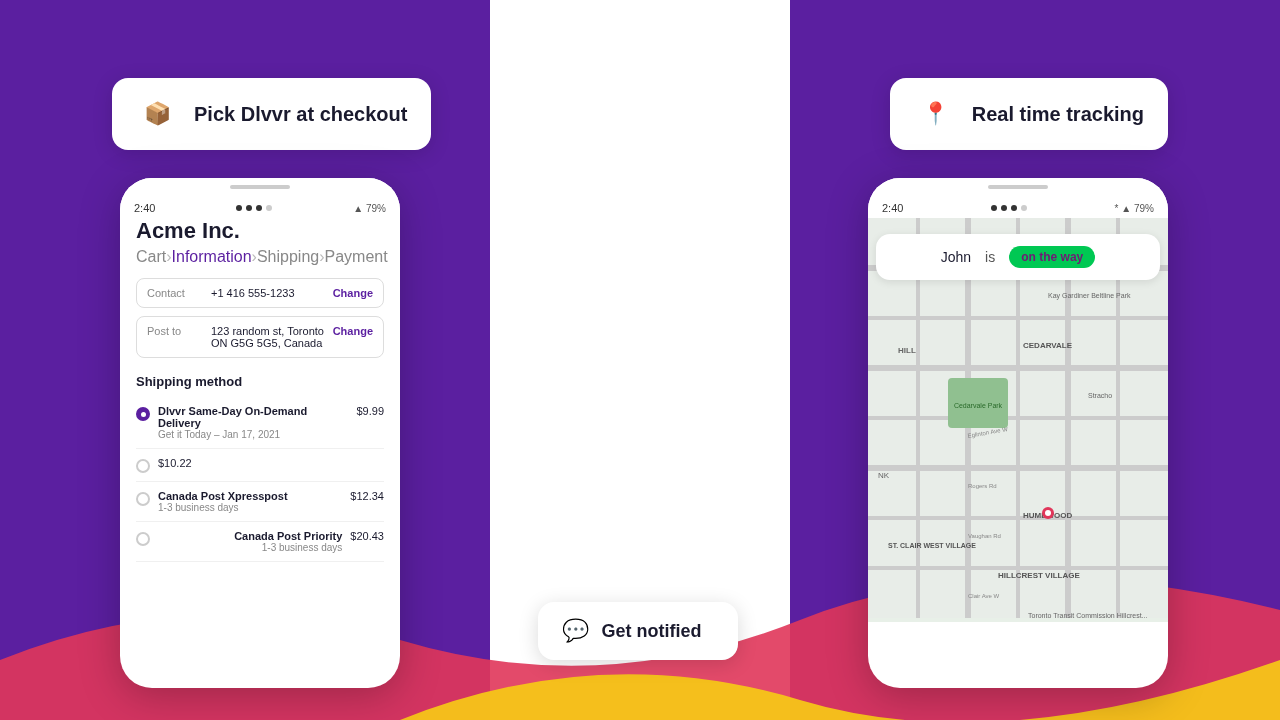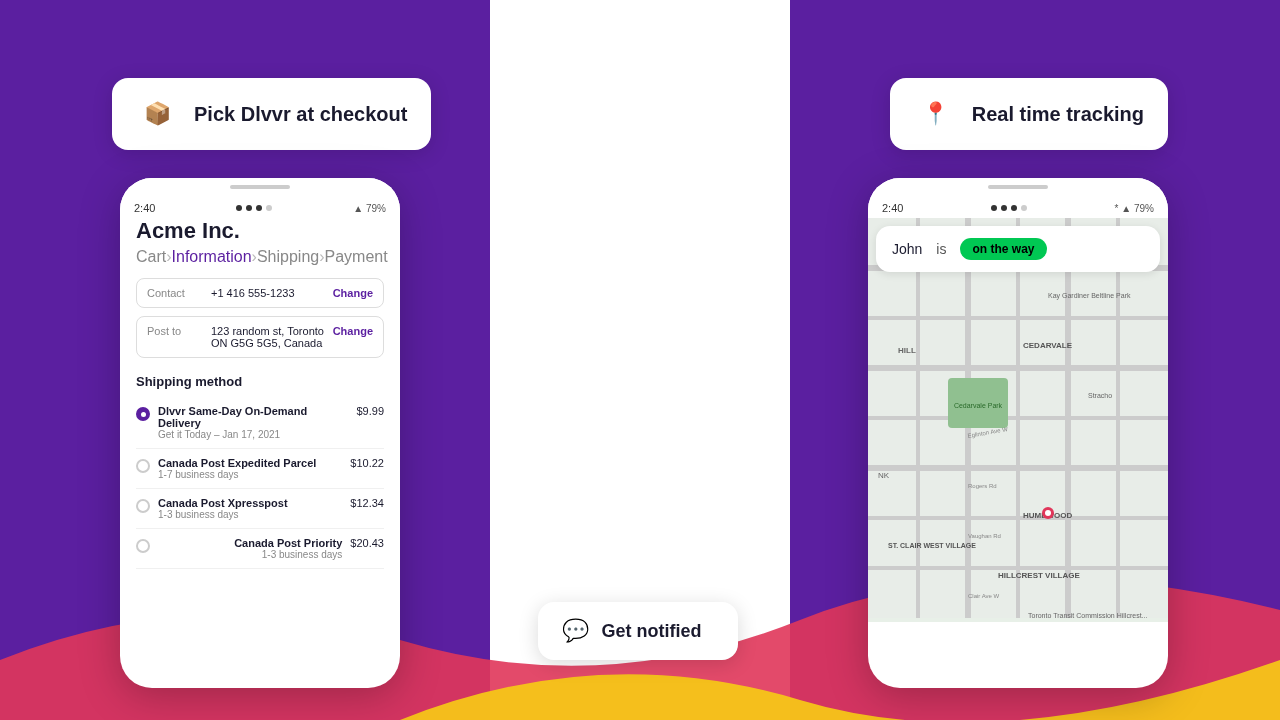--- a/index.html
+++ b/index.html
@@ -366,34 +366,35 @@
       font-weight: 600;
     }
     .tracking-info .tracking-num {
       color: #aaa;
       font-size: 11px;
     }
     .status-card {
       background: white;
       border-radius: 14px;
       padding: 12px 16px;
-      margin: 8px 8px 8px;
+      margin: 16px 8px 8px;
       display: flex;
       align-items: center;
       gap: 10px;
       box-shadow: 0 2px 8px rgba(0,0,0,0.1);
+      justify-content: center;
     }
     .status-name {
       font-size: 14px;
       color: #1a1a2e;
       font-weight: 500;
     }
     .status-badge-green {
       background: #00c853;
-      color: #000000;
+      color: #701a75;
       font-size: 12px;
       font-weight: 600;
       padding: 4px 12px;
       border-radius: 20px;
     }
 
     
     .map-area {
       position: relative;
       flex: 1;
@@ -488,24 +489,20 @@
         <div class="shipping-option">
     <div class="radio-circle selected"></div>
     <div style="flex:1;">
       <div class="shipping-name">Dlvvr Same-Day On-Demand Delivery</div>
       <div class="shipping-sub">Get it Today – Jan 17, 2021</div>
     </div>
     <div class="shipping-price">$9.99</div>
   </div>
         <div class="shipping-option">
     <div class="radio-circle "></div>
-    <div style="flex:1;">
-      <div class="shipping-name">Canada Post Expedited Parcel</div>
-      <div class="shipping-sub">1-7 business days</div>
-    </div>
     <div class="shipping-price">$10.22</div>
   </div>
         <div class="shipping-option">
     <div class="radio-circle "></div>
     <div style="flex:1;">
       <div class="shipping-name">Canada Post Xpresspost</div>
       <div class="shipping-sub">1-3 business days</div>
     </div>
     <div class="shipping-price">$12.34</div>
   </div>

